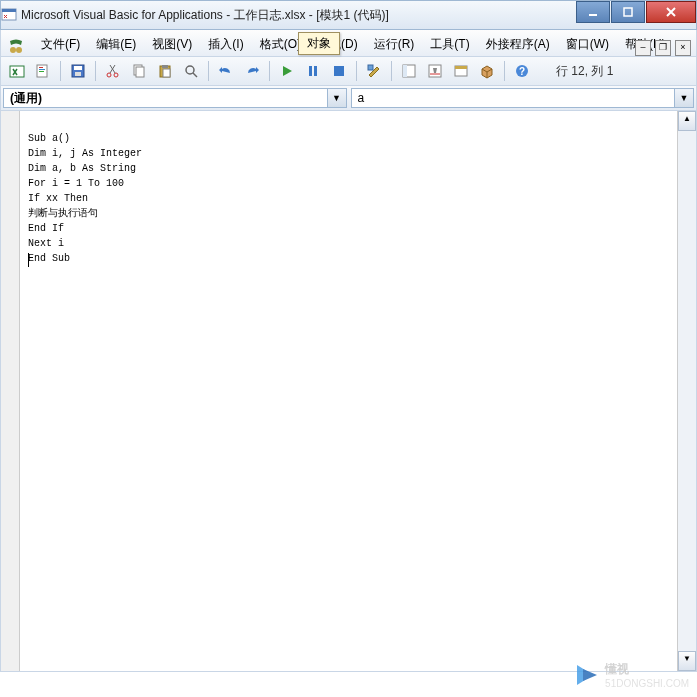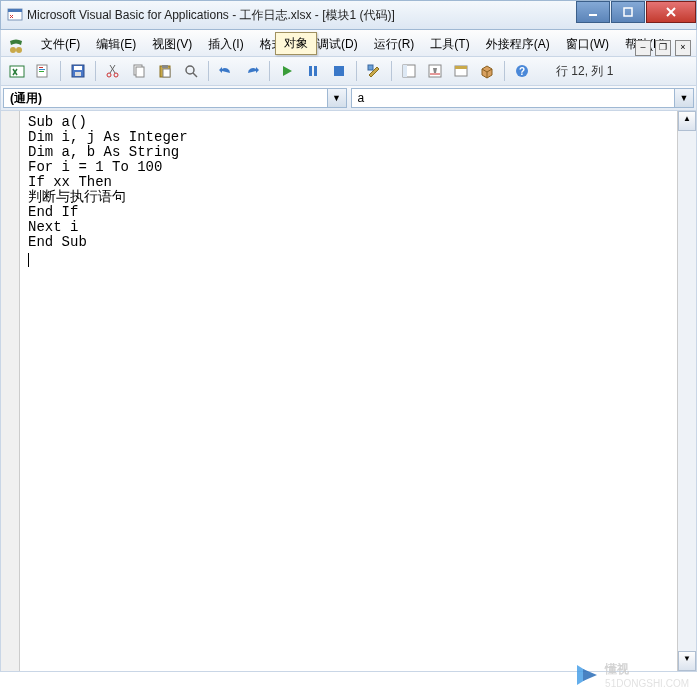--- a/index.html
+++ b/index.html
@@ -1,40 +1,40 @@
 <!DOCTYPE html>
 <html><head>
 <meta charset="utf-8">
 <style>
 html,body{margin:0;padding:0;font-family:"Microsoft YaHei","Segoe UI",Tahoma,sans-serif;font-size:12px;background:#fff;width:697px;height:697px;overflow:hidden}
-.titlebar{height:28px;background:linear-gradient(#f4f8fc,#dde7f3);border:1px solid #9fb8d3;display:flex;align-items:center;padding-left:6px;position:relative}
+.titlebar{height:28px;background:linear-gradient(#f4f8fc,#dde7f3);border:1px solid #9fb8d3;display:flex;align-items:center;position:relative}
 .titlebar .icon{width:16px;height:16px;margin-right:4px}
 .titlebar .title{color:#222;font-size:12px}
 .winbtns{position:absolute;right:0;top:0;display:flex}
 .winbtn{width:32px;height:20px;margin-left:1px;display:flex;align-items:center;justify-content:center;color:#fff;font-weight:bold;font-size:11px}
 .winbtn.min,.winbtn.max{background:linear-gradient(#84a9d6,#5b84b8);border:1px solid #3b5f8a}
 .winbtn.close{background:linear-gradient(#e57373,#c33b2f);border:1px solid #7a1f1a;width:48px}
 .menubar{height:26px;background:linear-gradient(#fdfdfd,#e8eef6);border:1px solid #c9d6e6;border-top:none;display:flex;align-items:flex-end;padding-left:6px}
 .menubar .vba-icon{margin-right:8px}
 .menubar .menu-item{padding:3px 8px;cursor:default}
 .sub-winbtns{position:absolute;right:6px;display:flex;gap:4px}
 .sub-winbtn{width:14px;height:14px;border:1px solid #888;background:#f0f0f0;font-size:9px;line-height:12px;text-align:center}
 .toolbar{height:28px;background:linear-gradient(#f7f9fc,#e4ebf4);border:1px solid #c9d6e6;border-top:none;display:flex;align-items:center;padding:0 4px;gap:2px;position:relative}
 .sep{width:1px;height:20px;background:#b8c6d8;margin:0 3px}
 .tbtn{width:22px;height:22px;display:flex;align-items:center;justify-content:center;border:1px solid transparent}
 .status-text{margin-left:20px;color:#333}
 .dropdown-bar{height:24px;background:linear-gradient(#f7f9fc,#e4ebf4);border:1px solid #c9d6e6;border-top:none;display:flex;align-items:flex-end}
 .combo{flex:1;display:flex;align-items:center;background:#fff;border:1px solid #9fb8d3;margin:2px}
 .combo .combo-text{flex:1;padding:0 6px;font-weight:bold}
 .combo .combo-arrow{width:18px;background:linear-gradient(#f0f4fa,#d4dfeb);border-left:1px solid #9fb8d3;text-align:center;font-size:9px;line-height:18px}
 .combo.right .combo-text{font-weight:normal}
-.tooltip{position:absolute;top:32px;left:275px;background:#fff8d8;border:1px solid #9f9060;padding:2px 8px;font-size:12px;box-shadow:1px 1px 2px rgba(0,0,0,.2);z-index:10}
+.tooltip{position:absolute;top:32px;left:298px;background:#fff8d8;border:1px solid #9f9060;padding:2px 8px;font-size:12px;box-shadow:1px 1px 2px rgba(0,0,0,.2);z-index:10}
 .code-area{position:relative;border:1px solid #c9d6e6;border-top:none;height:560px;display:flex}
 .code-gutter{width:18px;background:#f0f0f0;border-right:1px solid #ccc}
-.code-text{flex:1;padding:4px 8px;font-family:"SimSun","Courier New",monospace;font-size:14px;line-height:15px;white-space:pre;color:#000;position:relative}
+.code-text{flex:1;padding:20px 8px;font-family:"SimSun","Courier New",monospace;font-size:10px;line-height:15px;white-space:pre;color:#000;position:relative}
 .cursor{position:absolute;left:8px;top:142px;width:1px;height:14px;background:#000}
 .scrollbar-v{width:18px;background:#f0f0f0;border-left:1px solid #ccc;display:flex;flex-direction:column}
 .sb-btn{height:18px;background:linear-gradient(#fdfdfd,#dbe3ee);border:1px solid #b0bfd2;font-size:8px;text-align:center;line-height:14px}
 .sb-track{flex:1;background:#eef2f7}
 .watermark{position:absolute;right:8px;bottom:8px;display:flex;align-items:center;opacity:.85}
 .watermark .logo{width:28px;height:28px;margin-right:4px}
 .watermark .txt{color:#ccc;font-size:12px;font-weight:bold}
 .watermark .sub{color:#ddd;font-size:10px}
 svg{display:block}
 </style>

